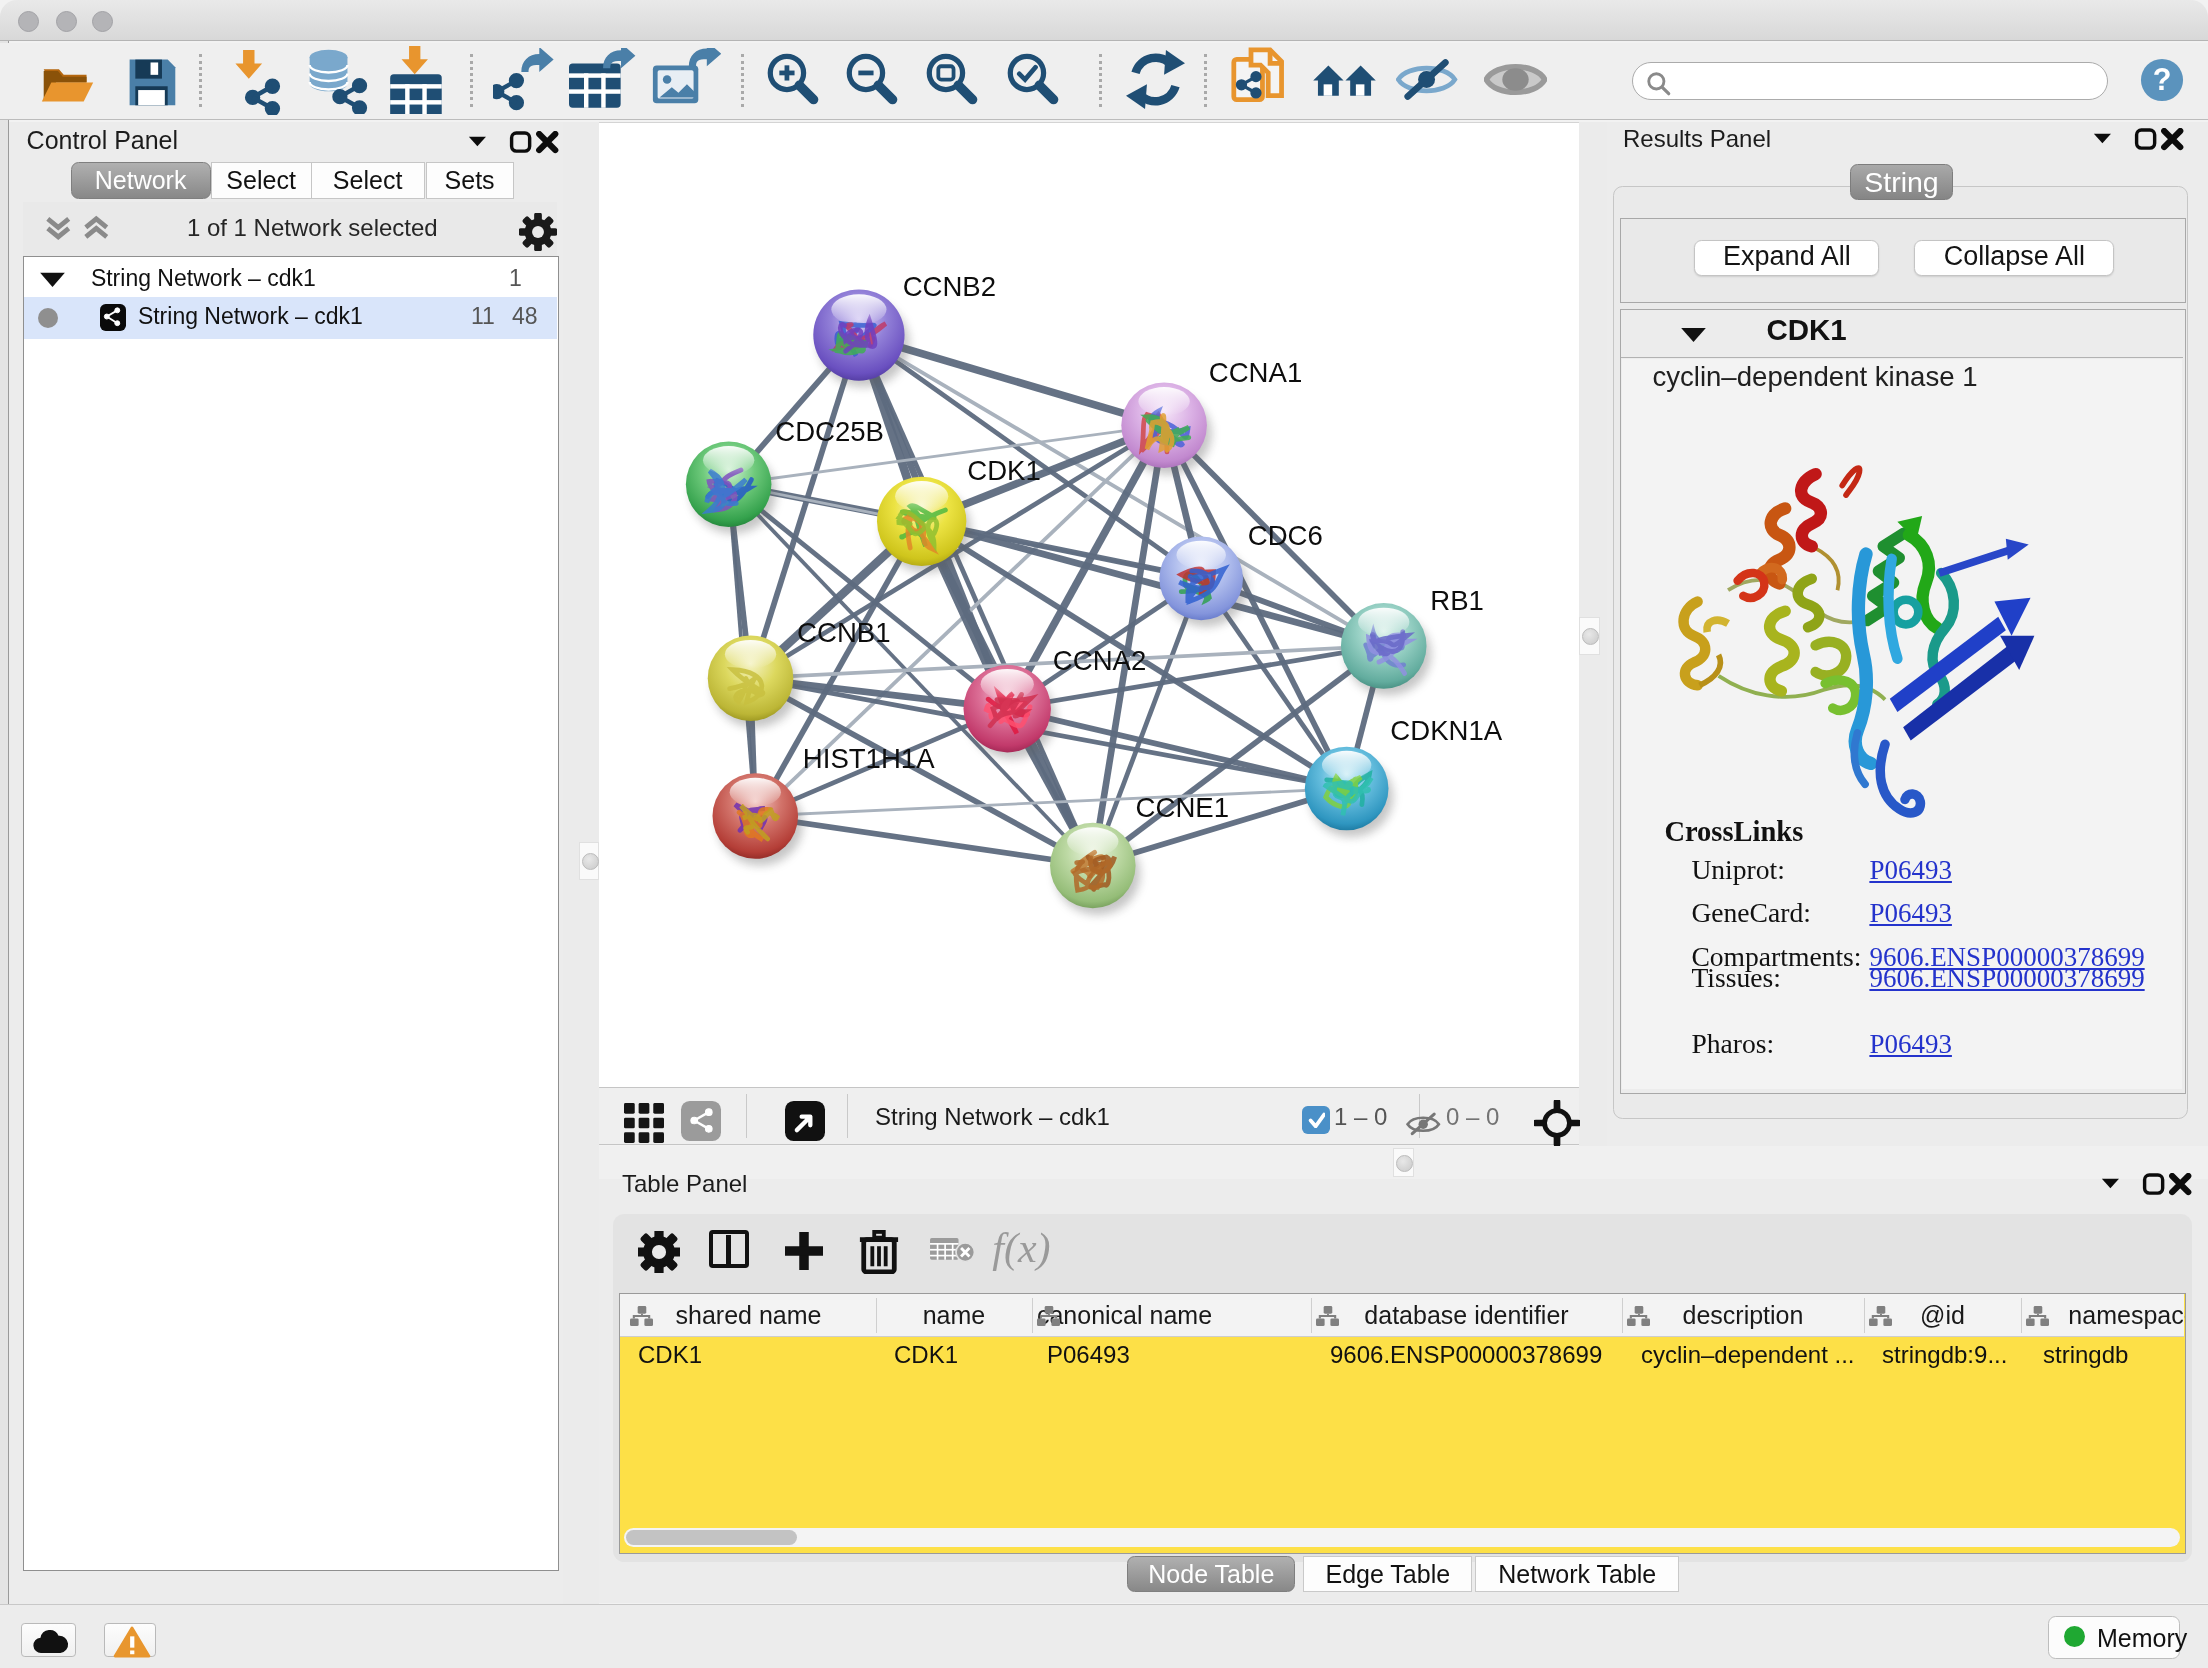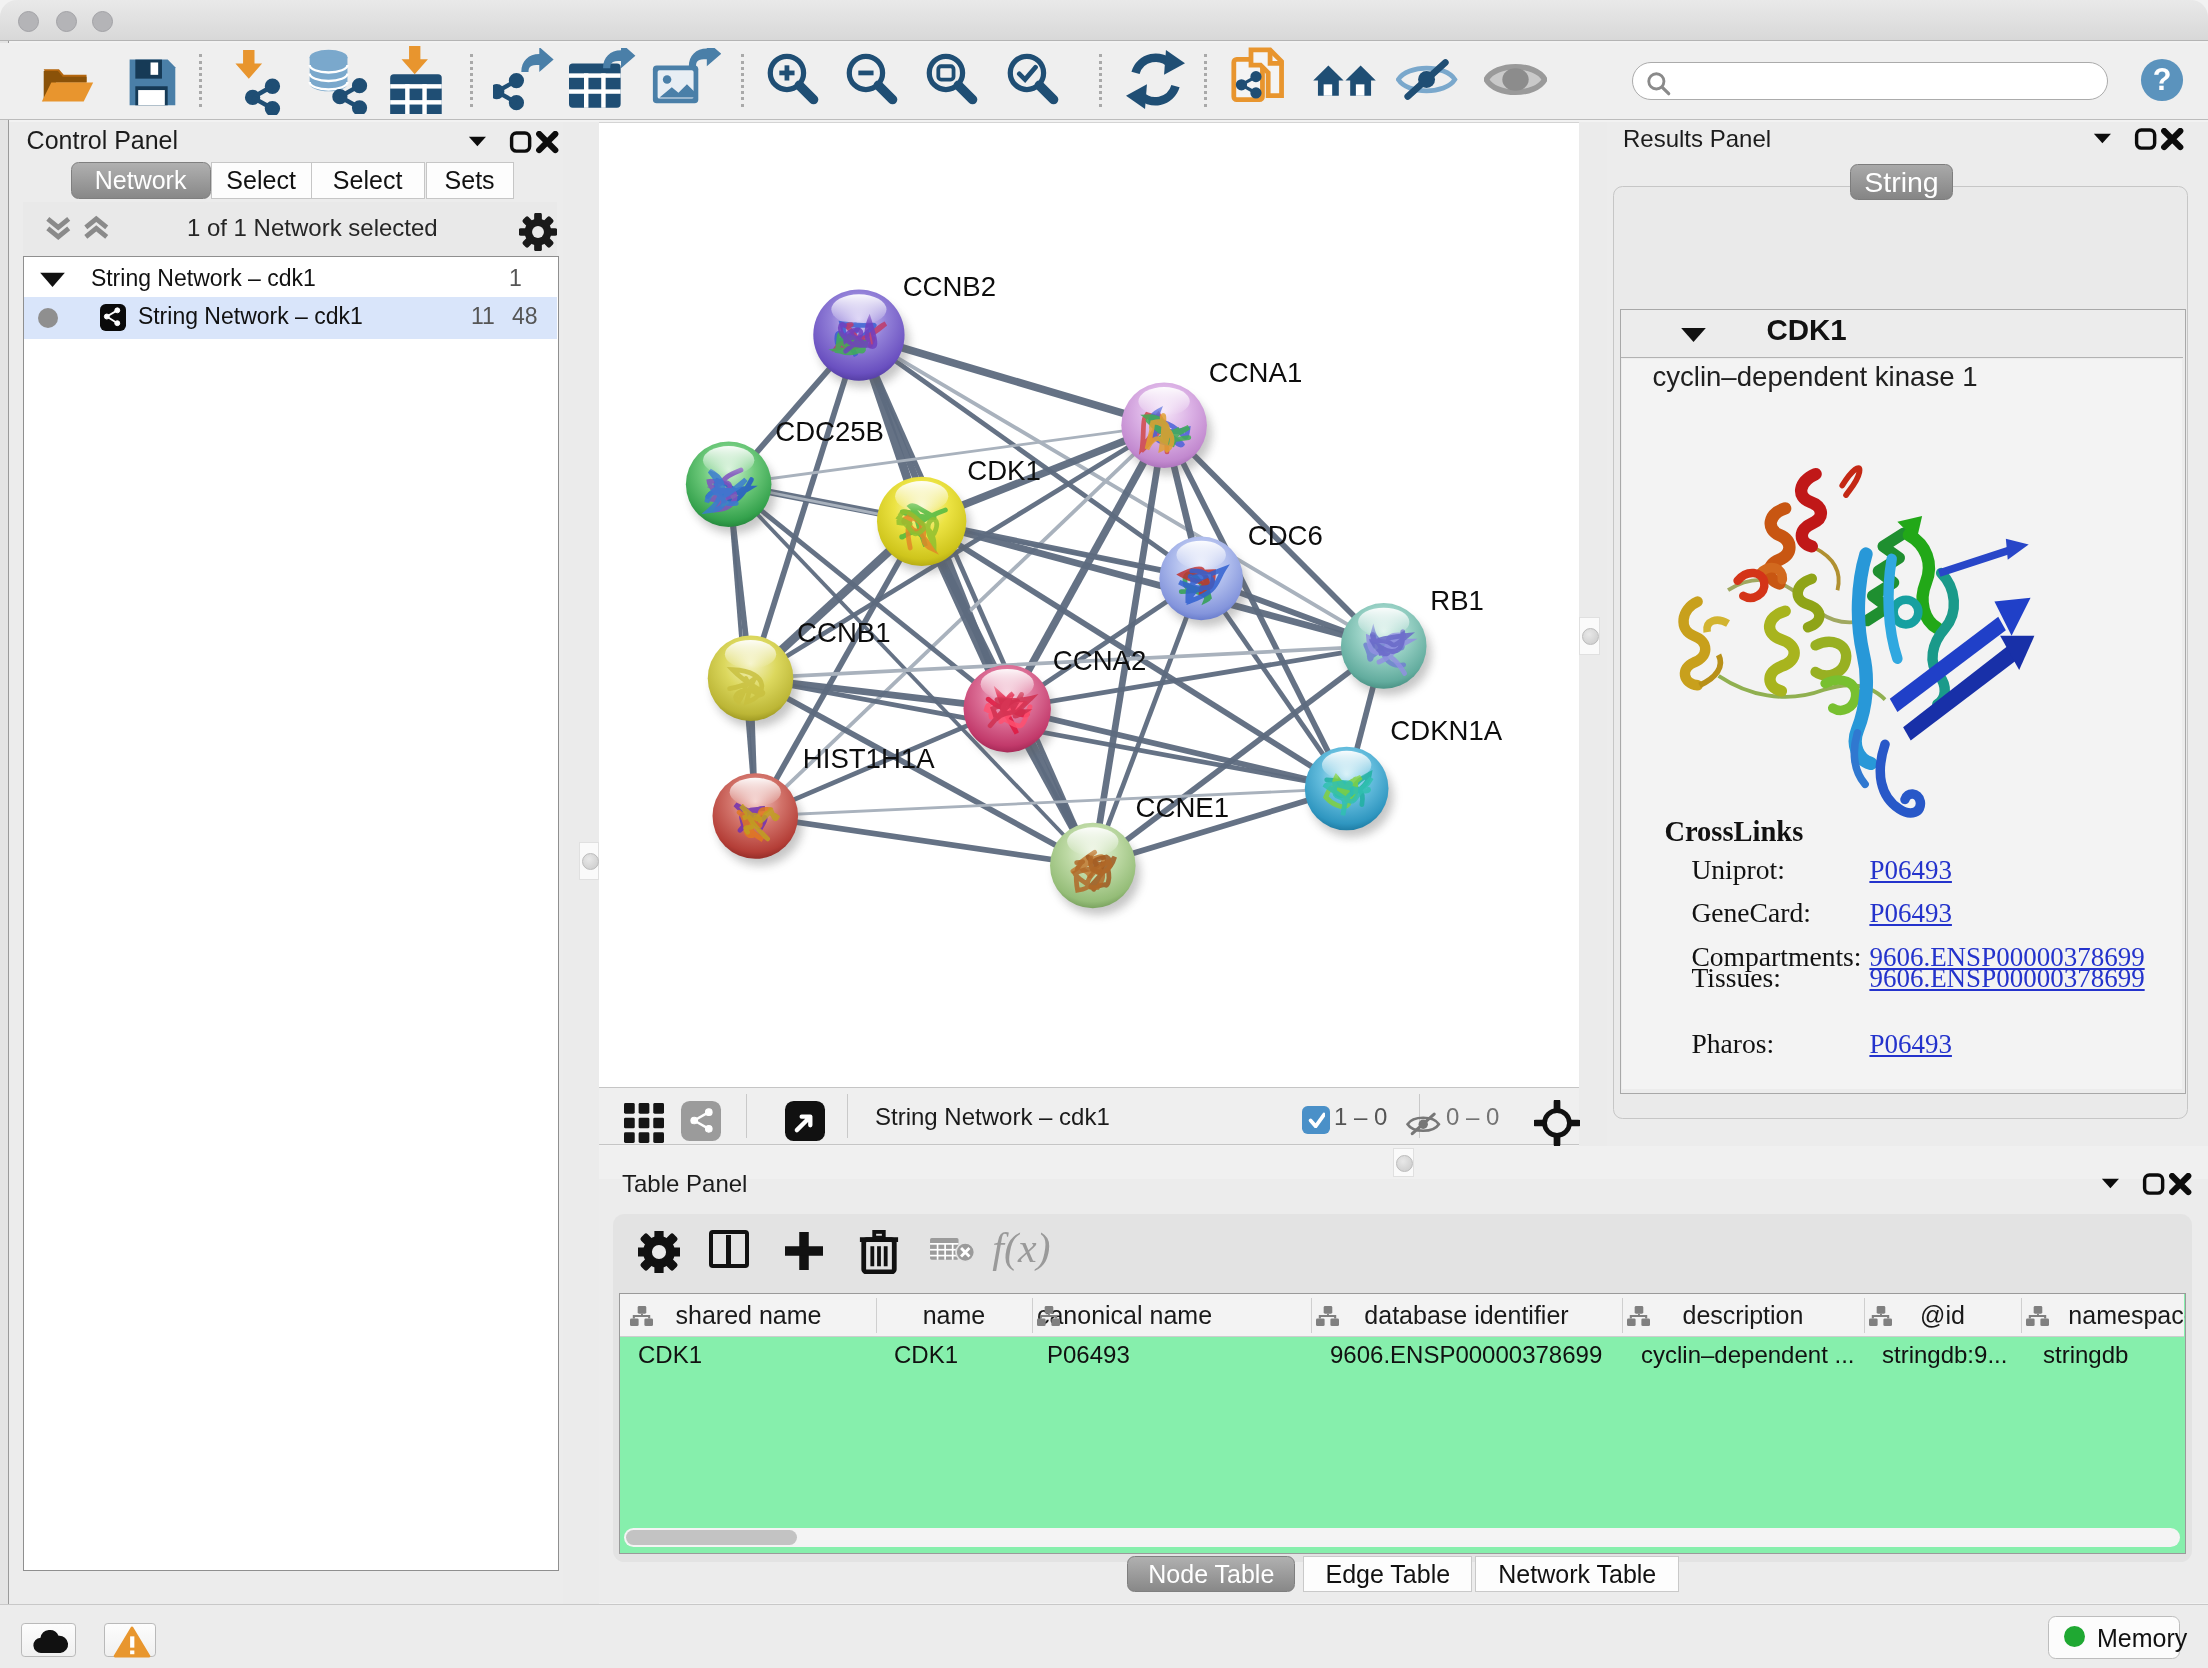--- a/index.html
+++ b/index.html
@@ -41,21 +41,21 @@
 #rpwhite{left:1px;top:49px;width:560px;height:730px;background:#f3f3f3}
 #desc1{left:30px;top:1.9px;font-size:27.6px;color:#202020}
 #crosslinks{font-family:"Liberation Serif",serif;font-size:28.5px;font-weight:bold;color:#111;left:42px;top:457px}
 .clrow{font-family:"Liberation Serif",serif;font-size:27.6px;color:#111;left:69px}
 .cllink{font-family:"Liberation Serif",serif;font-size:27px;color:#2433cc;text-decoration:underline;position:absolute;left:178px;top:1px}
 
 #hsp{left:599px;top:1146px;width:1609px;height:33px;background:#f0f0f0}
 #tp{left:599px;top:1179px;width:1609px;height:424px;background:#ececec}
 #tphead{left:23px;top:-9.5px;font-size:24px;color:#1c1c1c}
 #tpbox{left:14.3px;top:35px;width:1579px;height:348px;background:#e3e3e3;border-radius:11.4px}
-#ttable{left:5.7px;top:79px;width:1567px;height:261px;background:#86efac;border:1.9px solid #9a9a9a;overflow:hidden}
+#ttable{left:5.7px;top:79px;width:1567px;height:261px;background:#fde047;border:1.9px solid #9a9a9a;overflow:hidden}
 #thead{left:0;top:0;width:1564px;height:43px;background:#f3f3f3;border-bottom:1.9px solid #cdcdcd}
 .th{top:0;height:43px;font-size:25px;color:#191919;display:flex;align-items:center;justify-content:center;gap:9.5px}
 .thsep{top:3.8px;width:0;height:35px;border-left:1.9px solid #cfcfcf}
 .thic{top:10.5px;width:25px;height:23px}
 .td{top:47px;font-size:24px;color:#111}
 #hscroll{left:3.8px;top:234px;width:1556px;height:19px;background:#f4f4f4;border-radius:9.5px}
 #hthumb{left:1.9px;top:1.9px;width:171px;height:15px;background:#c3c3c3;border-radius:7.6px}
 .btab{top:342px;height:36px;background:#fdfdfd;border:1px solid #c9c9c9;font-size:25px;color:#111;text-align:center;line-height:34px}
 .btab.sel{background:linear-gradient(#b0b0b0,#888);color:#fff;border-radius:7.6px;border:1px solid #7f7f7f}
 
@@ -633,20 +633,24 @@
 
   <div id="rp" class="abs">
     <div id="rphead" class="abs">Results Panel</div>
     <svg class="abs" style="left:484px;top:5.7px" width="95" height="25" viewBox="0 0 100 26">
         <polygon points="3,6 21,6 12,16" fill="#0c0c0c"></polygon>
         <rect x="48" y="2" width="19" height="19" rx="5" fill="none" stroke="#0c0c0c" stroke-width="3.6"></rect>
         <path d="M77,3 l17,17 M94,3 l-17,17" stroke="#0c0c0c" stroke-width="6.4" stroke-linecap="round"></path>
       </svg>
     <div id="stringtab" class="abs">String</div>
     <div id="rpbox" class="abs">
+      <div id="rpbox1" class="abs">
+        <div class="wbtn abs" style="left:73px;width:185px">Expand All</div>
+        <div class="wbtn abs" style="left:293px;width:200px">Collapse All</div>
+      </div>
       <div id="rpbox2" class="abs">
         <div id="cdk1head" class="abs">
             <svg class="abs" style="left:59px;top:16px" width="27" height="18" viewBox="0 0 28 19">
               <polygon points="1,2 27,2 14,17" fill="#111"></polygon>
             </svg>
             <span class="abs" style="left:145px;top:2.9px">CDK1</span>
           </div>
         <div id="rpwhite" class="abs">
           <div id="desc1" class="abs">cyclin–dependent kinase 1</div>
           <svg class="abs" style="left:49px;top:98px" width="371" height="371" viewBox="0 0 390 390">

